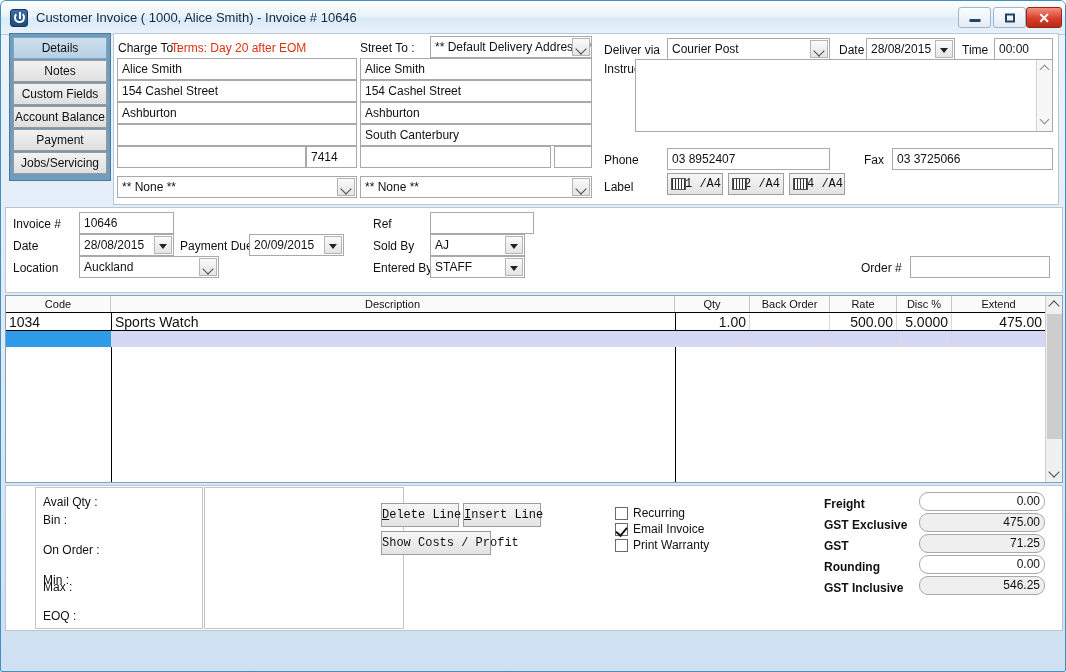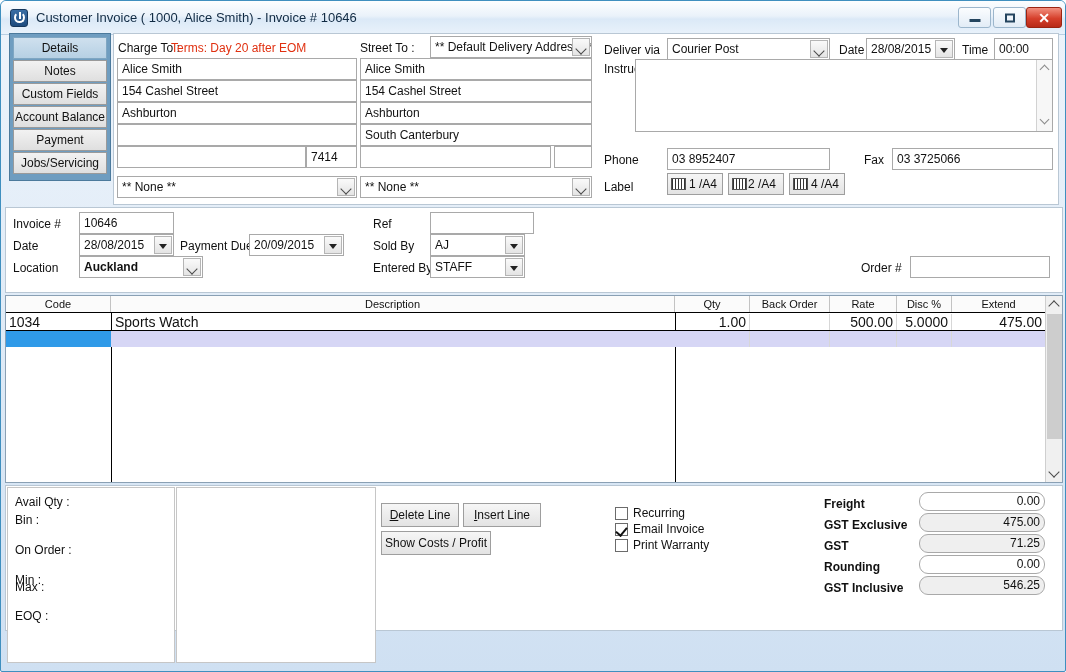--- a/index.html
+++ b/index.html
@@ -93,21 +93,21 @@
     transform: rotate(-45deg);
   }
   .combo.solid .arrow::after {
     border: none; width: 0; height: 0; left: 4px; top: 7px;
     border-left: 4px solid transparent; border-right: 4px solid transparent;
     border-top: 5px solid #222; transform: none;
   }
   .btn {
     position: absolute; background: linear-gradient(180deg,#f6f6f6,#e3e3e3);
     border: 1px solid #9e9e9e; font-size: 12px; color: #111; cursor: pointer;
-    text-align: center; white-space: nowrap; font-family: Liberation Sans, sans-serif;
+    text-align: center; white-space: nowrap; font-family: Liberation Mono, monospace;
   }
   u { text-decoration: underline; }
 
   
   .tabstrip {
     position: absolute; left: 8px; top: 32px; width: 102px; height: 148px;
     background: #6f9dc0; border: 1px solid #4c7a9c; padding: 3px;
   }
   .tab {
     position: relative; height: 22px; margin-bottom: 1px;
@@ -174,21 +174,21 @@
   .sthumb {
     position: absolute; left: 1px; top: 18px; width: 15px; height: 125px;
     background: #cdcdcd; cursor: pointer;
   }
 
   
   .panel-bot {
     position: absolute; left: 4px; top: 484px; width: 1058px; height: 146px;
     background: #fff; border: 1px solid #b9c7d4;
   }
-  .subpanel { position: absolute; top: 1px; height: 176px; border: 1px solid #c6c6c6; background: #fff; }
+  .subpanel { position: absolute; top: 1px; height: 142px; border: 1px solid #c6c6c6; background: #fff; margin-left: 28px; }
 
   
   .footer {
     position: absolute; left: 4px; top: 632px; width: 1058px; height: 34px;
     background: #a9a9f0; border: 1px solid #8f8fd6; margin-top: 40px;
   }
   .fx {
     position: absolute; left: 8px; top: 6px; width: 22px; height: 22px;
     font-family: "Liberation Serif", serif; font-style: italic;
     font-size: 16px; color: #111; line-height: 22px; text-align: center; cursor: pointer;
@@ -325,21 +325,21 @@
       <span class="arrow"></span>
     </div>
 
     <div class="lbl" style="position:absolute;left:174px;top:31px;">Payment Due</div>
     <div class="combo solid" style="left:243px;top:26px;width:95px;">
       <span>20/09/2015</span>
       <span class="arrow"></span>
     </div>
 
     <div class="lbl" style="position:absolute;left:7px;top:53px;">Location</div>
-    <div class="combo" style="left:73px;top:48px;width:124px;font-weight:bold;">
+    <div class="combo" style="left:73px;top:48px;width:140px;">
       <span>Auckland</span>
       <span class="arrow"></span>
     </div>
 
     <div class="lbl" style="position:absolute;left:367px;top:9px;">Ref</div>
     <div class="fld" style="left:424px;top:4px;width:104px;"></div>
 
     <div class="lbl" style="position:absolute;left:367px;top:31px;">Sold By</div>
     <div class="combo solid" style="left:424px;top:26px;width:95px;">
       <span>AJ</span>

